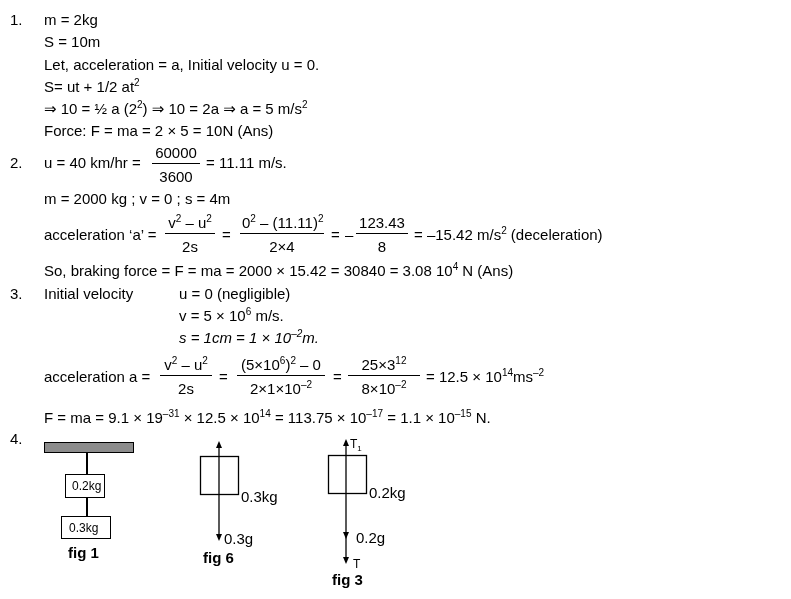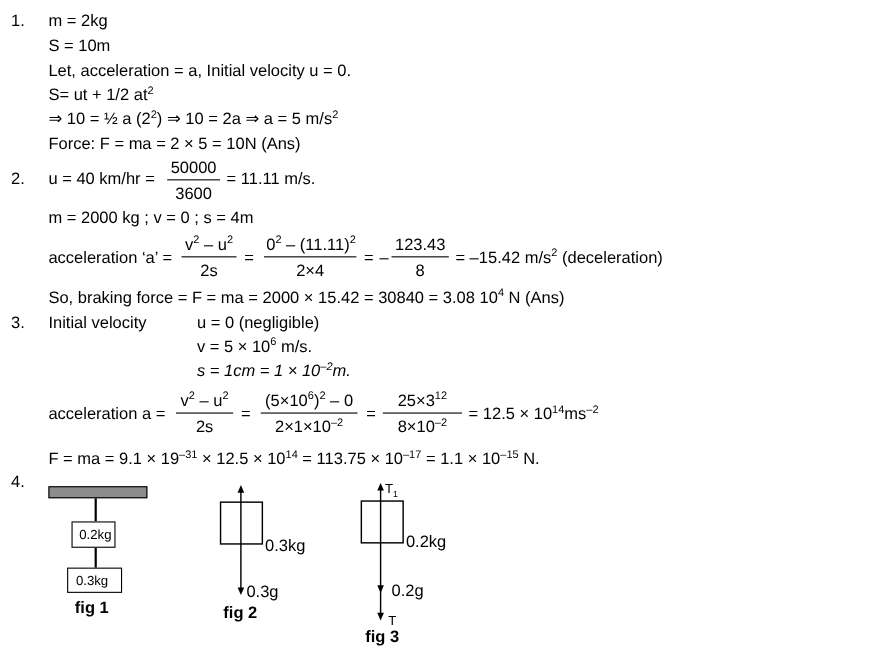--- a/index.html
+++ b/index.html
@@ -26,21 +26,21 @@
   <span class="ab" style="left:44px;top:57px;">Let, acceleration = a, Initial velocity u = 0.</span>
   <span class="ab" style="left:44px;top:79px;"><span>S= ut + 1/2 at</span><sup>2</sup></span>
   <span class="ab" style="left:44px;top:101px;"><span>⇒ 10 = ½ a (2</span><sup>2</sup><span>) ⇒ 10 = 2a ⇒ a = 5 m/s</span><sup>2</sup></span>
   <span class="ab" style="left:44px;top:123px;">Force: F = ma = 2 × 5 = 10N (Ans)</span>
 </div>
 
 <div>
   <span class="ab" style="left:10px;top:155px;">2.</span>
   <span class="ab" style="left:44px;top:155px;">u = 40 km/hr =</span>
   <div class="frac" style="left:152px;top:144px;width:48px;">
-    <span class="num">50000</span>
+    <span class="num">60000</span>
       <span class="bar"></span>
       <span class="den">3600</span>
   </div>
   <span class="ab" style="left:206px;top:155px;">= 11.11 m/s.</span>
 
   <span class="ab" style="left:44px;top:191px;">m = 2000 kg ; v = 0 ; s = 4m</span>
 
   <span class="ab" style="left:44px;top:227px;">acceleration ‘a’ =</span>
   <div class="frac" style="left:165px;top:214px;width:50px;">
     <span class="num"><span>v</span><sup>2</sup><span> – u</span><sup>2</sup></span>
@@ -113,21 +113,21 @@
 
   <div>
     <svg style="position:absolute;left:190px;top:440px;" width="60" height="110">
       <rect x="10.5" y="16.5" width="38" height="38" fill="none" stroke="#000" stroke-width="1.3"></rect>
       <line x1="29" y1="5" x2="29" y2="97" stroke="#000" stroke-width="1.3"></line>
       <polygon points="29,1 26,8 32,8" fill="#000"></polygon>
       <polygon points="29,101 26,94 32,94" fill="#000"></polygon>
     </svg>
     <span class="ab" style="left:241px;top:489px;">0.3kg</span>
     <span class="ab" style="left:224px;top:531px;">0.3g</span>
-    <span class="ab fig-label" style="left:203px;top:550px;">fig 2</span>
+    <span class="ab fig-label" style="left:203px;top:550px;">fig 6</span>
   </div>
 
   <div>
     <svg style="position:absolute;left:320px;top:438px;" width="60" height="130">
       <rect x="8.5" y="17.5" width="38" height="38" fill="none" stroke="#000" stroke-width="1.3"></rect>
       <line x1="26" y1="5" x2="26" y2="122" stroke="#000" stroke-width="1.3"></line>
       <polygon points="26,1 23,8 29,8" fill="#000"></polygon>
       <polygon points="26,101 23,94 29,94" fill="#000"></polygon>
       <polygon points="26,126 23,119 29,119" fill="#000"></polygon>
     </svg>

